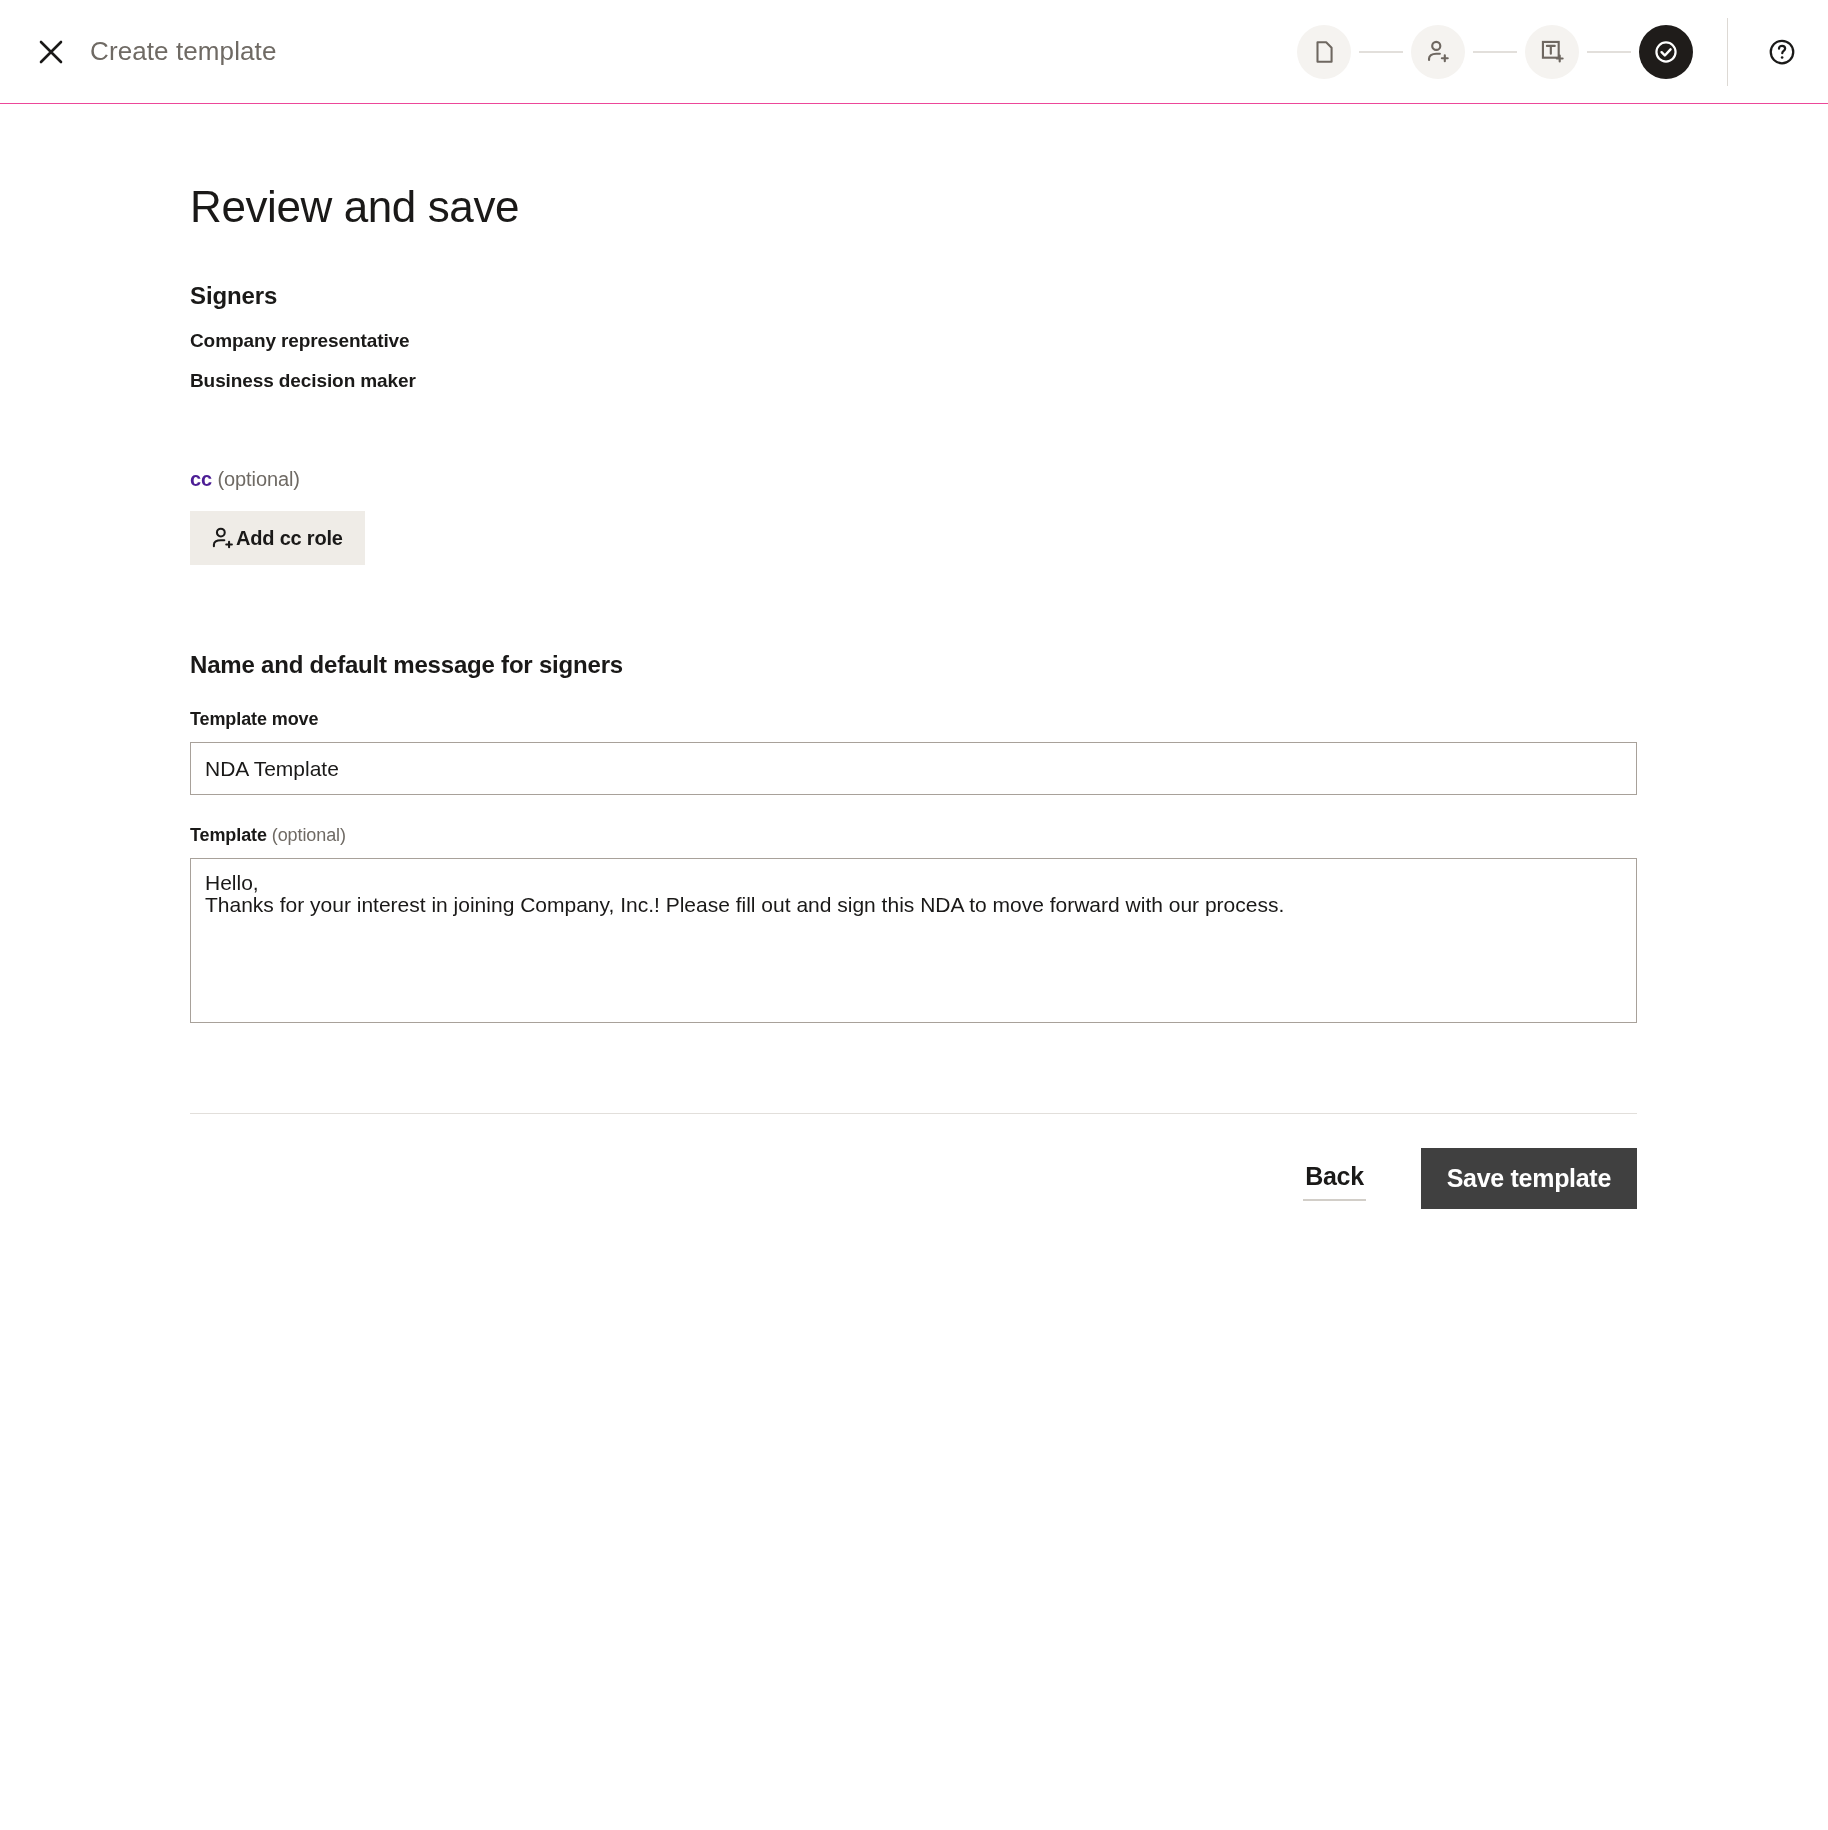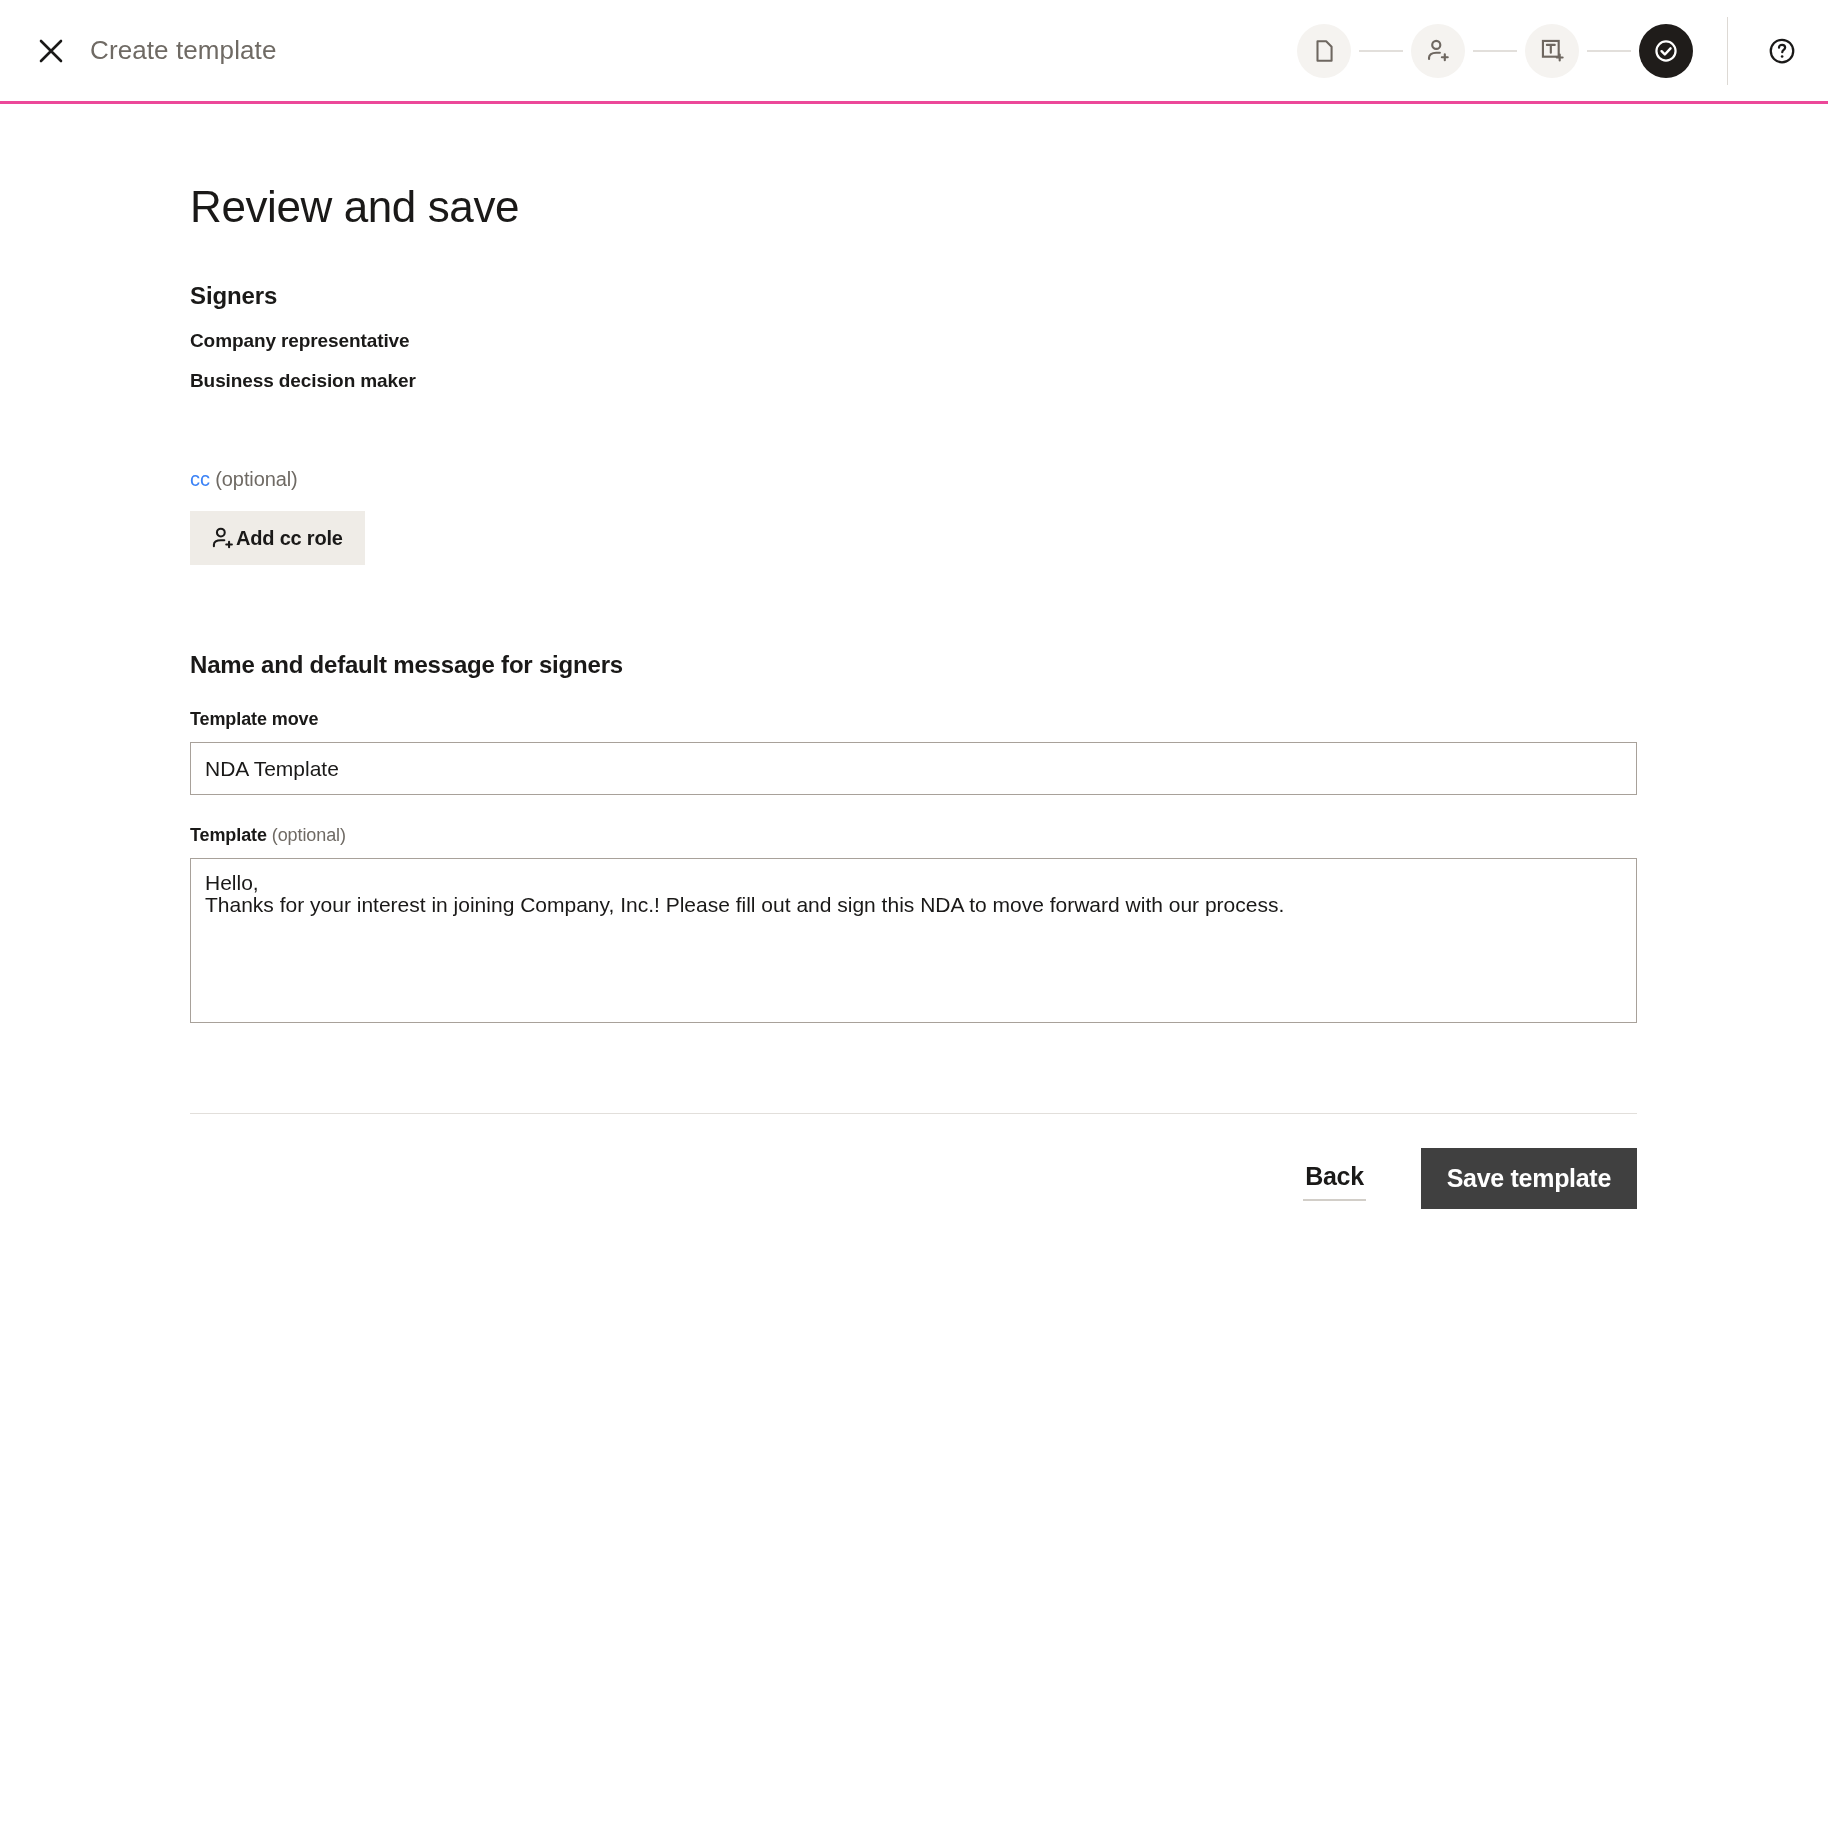--- a/index.html
+++ b/index.html
@@ -10,21 +10,21 @@
     font-family: "Liberation Sans", sans-serif;
     color: #1a1918;
     -webkit-font-smoothing: antialiased;
   }
 
   
   .topbar {
     position: relative;
     height: 104px;
     width: 100%;
-    border-bottom: 3px solid #ec4899;
+    border-bottom: 1px solid #ec4899;
     display: flex;
     align-items: center;
     padding: 0 26px 0 34px;
   }
   .topbar-left {
     display: flex;
     align-items: center;
     gap: 22px;
   }
   .close-btn {
@@ -114,21 +114,21 @@
     letter-spacing: -.1px;
     color: #1a1918;
   }
   .signer-row.first { margin-top: 20px; }
 
   .cc-label {
     margin-top: 76px;
     font-size: 20px;
     letter-spacing: -.1px;
   }
-  .cc-label b { font-weight: 400; color: #3b82f6; }
+  .cc-label b { font-weight: 700; color: #4c1d95; }
   .cc-label .opt { color: #6f6a64; font-weight: 400; }
 
   .add-cc-btn {
     margin-top: 20px;
     display: inline-flex;
     align-items: center;
     background: #efece7;
     border: none;
     padding: 14px 22px 14px 20px;
     font-size: 20px;

